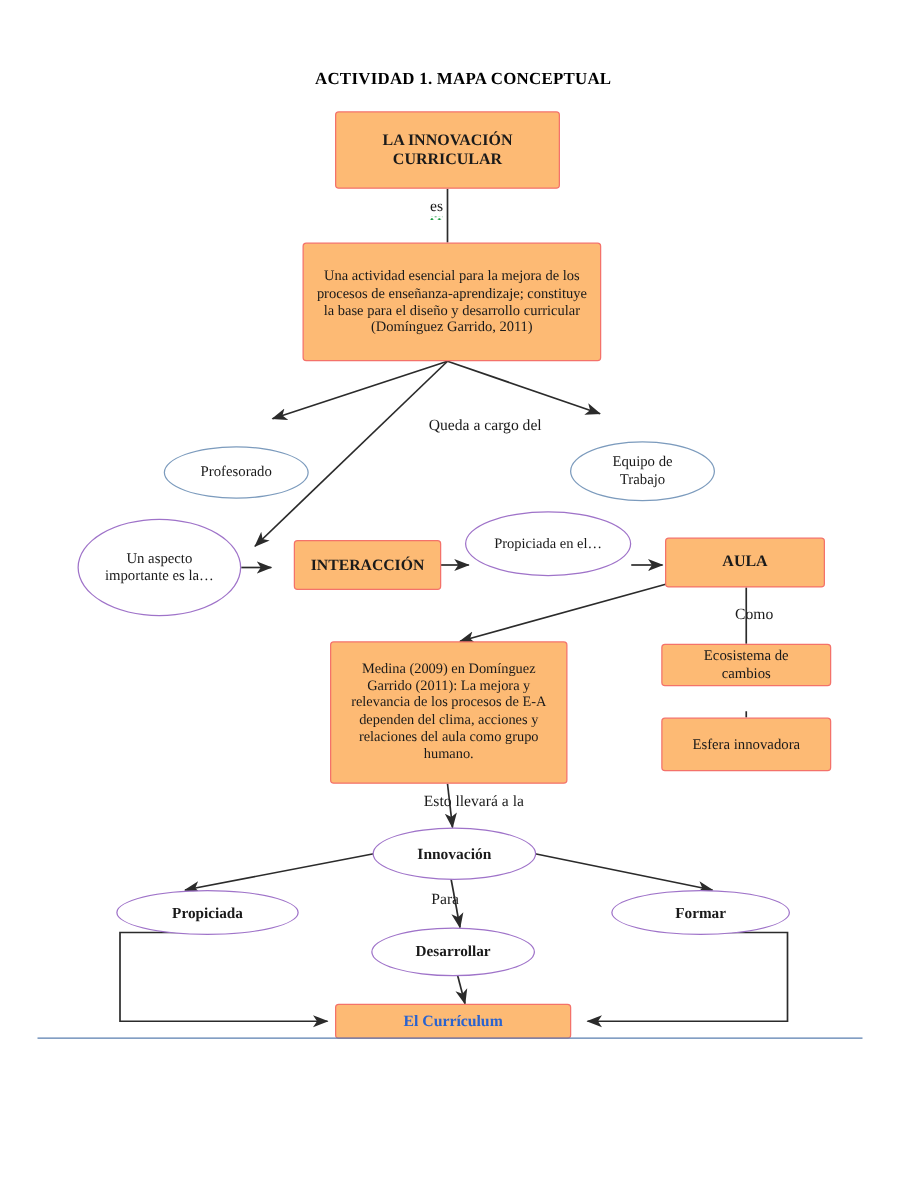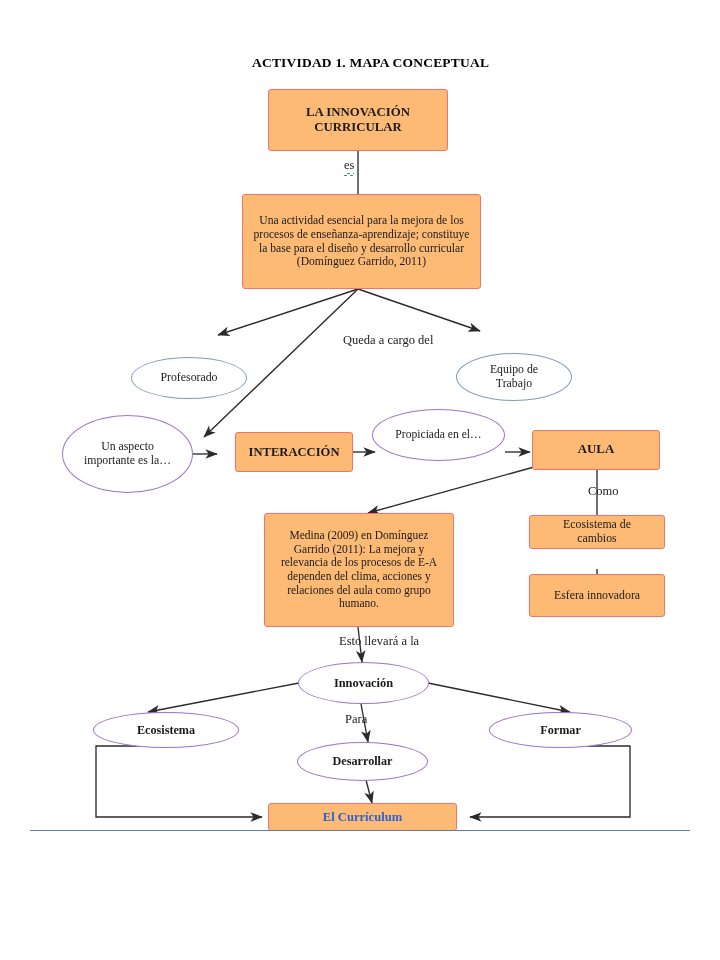--- a/index.html
+++ b/index.html
@@ -162,21 +162,21 @@
   <div class="node rbox" style="left:529px; top:515px; width:136px; height:28px; font-size:11.8px; padding:16px 12px;">Ecosistema de cambios</div>
 
   <div class="node rbox" style="left:529px; top:574px; width:136px; height:43px; font-size:11.8px; padding:0 6px;text-align:right;">Esfera innovadora</div>
 
   <div class="node rbox" style="left:264px; top:513px; width:190px; height:114px; font-size:11.5px; padding:0 7px;">Medina (2009) en Domínguez Garrido (2011): La mejora y relevancia de los procesos de E-A dependen del clima, acciones y relaciones del aula como grupo humano.</div>
 
   <div class="lbl" style="left:307px; top:634px;">Esto llevará a la</div>
 
   <div class="node ell ell-purple bold" style="left:298px; top:662px; width:131px; height:42px; font-size:12.4px;">Innovación</div>
 
-  <div class="node ell ell-purple bold" style="left:93px; top:712px; width:146px; height:36px; font-size:12.2px;">Ecosistema</div>
+  <div class="node ell ell-purple bold" style="left:93px; top:712px; width:146px; height:36px; font-size:12.2px;">Propiciada</div>
 
   <div class="node ell ell-purple bold" style="left:489px; top:712px; width:143px; height:36px; font-size:12.2px;">Formar</div>
 
   <div class="lbl" style="left:313px; top:712px;text-align:right;">Para</div>
 
   <div class="node ell ell-purple bold" style="left:297px; top:742px; width:131px; height:39px; font-size:12.2px;">Desarrollar</div>
 
   <div class="node rbox bold blue-text" style="left:268px; top:803px; width:189px; height:28px; font-size:12.6px;">El Currículum</div>
 
   <div class="hrule" style="left:30px; top:830px; width:660px;"></div>

